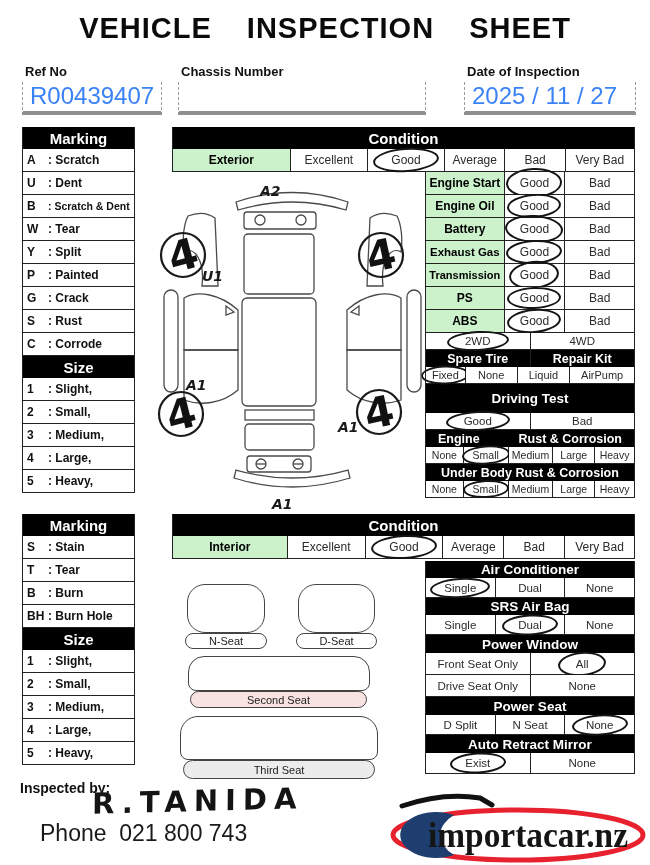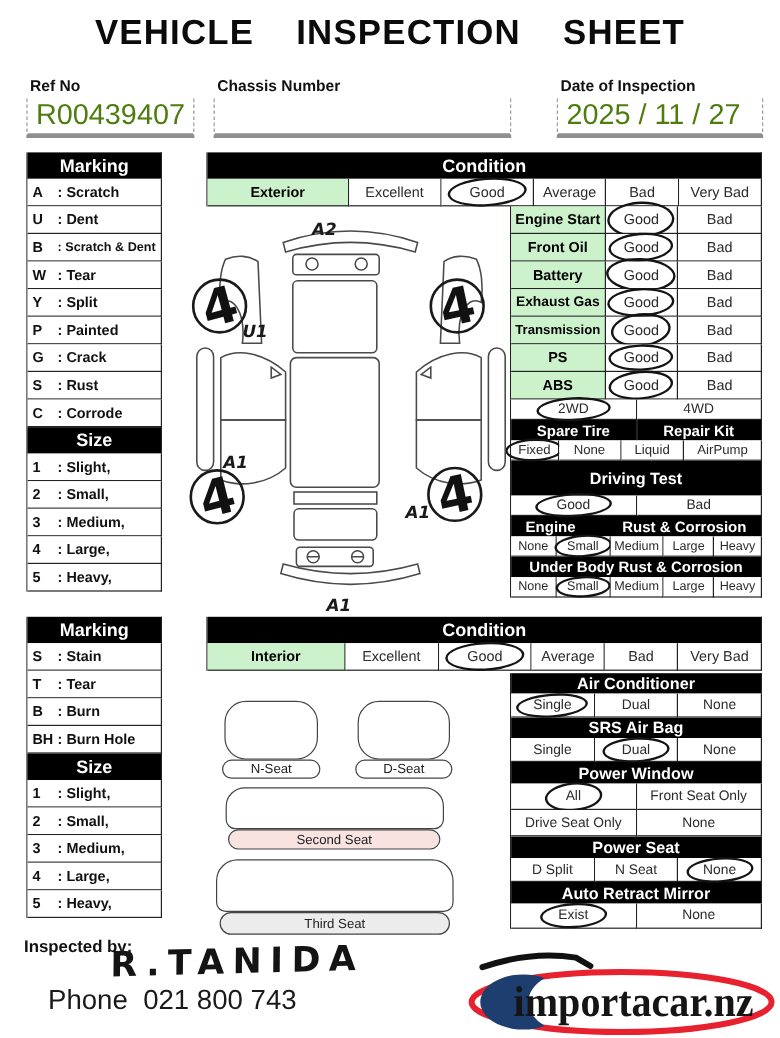--- a/index.html
+++ b/index.html
@@ -4,21 +4,21 @@
 <style>
   html,body{margin:0;padding:0;background:#fff;}
   #sheet{position:relative;width:650px;height:865px;background:#fff;overflow:hidden;
          font-family:"Liberation Sans","DejaVu Sans",sans-serif;color:#111;}
   .abs{position:absolute;}
   h1#title{position:absolute;left:0;top:12px;width:100%;margin:0;text-align:center;
            font-size:29px;font-weight:bold;letter-spacing:1px;word-spacing:26px;color:#0b0b0b;}
   .fldlbl{position:absolute;font-size:13px;font-weight:bold;color:#111;}
   .fldbox{position:absolute;height:33px;box-sizing:border-box;border-left:1px dashed #9a9a9a;
           border-right:1px dashed #9a9a9a;border-bottom:4px solid #8f8f8f;
-          font-size:24px;display:flex;align-items:flex-end;padding:0 0 1px 7px;color:#4d7c0f;}
+          font-size:24px;display:flex;align-items:flex-end;padding:0 0 1px 7px;color:#3b82f6;}
   
   .tblcol{position:absolute;box-sizing:border-box;border-left:1px solid #222;}
   .bar{background:#000;color:#fff;display:flex;align-items:center;justify-content:center;
        font-weight:bold;box-sizing:border-box;border-right:1px solid #222;}
   .row{display:flex;}
   .cell{box-sizing:border-box;border-right:1px solid #222;border-bottom:1px solid #222;
         display:flex;align-items:center;justify-content:center;position:relative;
         font-size:12px;color:#2b2b2b;background:#fff;}
   .green{background:#ccf2cc;font-weight:bold;color:#000;}
   .lrow{box-sizing:border-box;border-right:1px solid #222;border-bottom:1px solid #222;
@@ -133,21 +133,21 @@
   <div class="tblcol" style="left:425px;top:172px;width:210px">
     <div class="row" style="height:23px">
       <div class="cell green" style="width:79px;font-size:12px">Engine Start</div>
       <div class="cell" style="width:61px">
           <span>Good</span>
           <span class="ov" style="width:52px;height:26px;transform:translate(-50%,-50%) rotate(-2deg)"></span>
         </div>
       <div class="cell" style="width:70px">Bad</div>
     </div>
     <div class="row" style="height:23px">
-      <div class="cell green" style="width:79px">Front Oil</div>
+      <div class="cell green" style="width:79px">Engine Oil</div>
       <div class="cell" style="width:61px">
           <span>Good</span>
           <span class="ov" style="width:50px;height:20px;transform:translate(-50%,-50%) rotate(-4deg)"></span>
         </div>
       <div class="cell" style="width:70px">Bad</div>
     </div>
     <div class="row" style="height:23px">
       <div class="cell green" style="width:79px">Battery</div>
       <div class="cell" style="width:61px">
           <span>Good</span>
@@ -374,25 +374,25 @@
     <div class="row" style="height:20px">
       <div class="cell" style="width:70px;font-size:11.5px">Single</div>
       <div class="cell" style="width:70px;font-size:11.5px">
           <span>Dual</span>
           <span class="ov" style="width:52px;height:17px;transform:translate(-50%,-50%) rotate(-3deg)"></span>
         </div>
       <div class="cell" style="width:70px;font-size:11.5px">None</div>
     </div>
     <div class="bar" style="height:18px;font-size:13.5px">Power Window</div>
     <div class="row" style="height:22px">
+      <div class="cell" style="width:105px;font-size:11.5px">Front Seat Only</div>
       <div class="cell" style="width:105px;font-size:11.5px">
           <span>All</span>
           <span class="ov" style="width:44px;height:20px;transform:translate(-50%,-50%) rotate(-5deg)"></span>
         </div>
-      <div class="cell" style="width:105px;font-size:11.5px">Front Seat Only</div>
     </div>
     <div class="row" style="height:22px">
       <div class="cell" style="width:105px;font-size:11.5px">Drive Seat Only</div>
       <div class="cell" style="width:105px;font-size:11.5px">None</div>
     </div>
     <div class="bar" style="height:18px;font-size:13.5px">Power Seat</div>
     <div class="row" style="height:20px">
       <div class="cell" style="width:70px;font-size:11.5px">D Split</div>
       <div class="cell" style="width:70px;font-size:11.5px">N Seat</div>
       <div class="cell" style="width:70px;font-size:11.5px">

